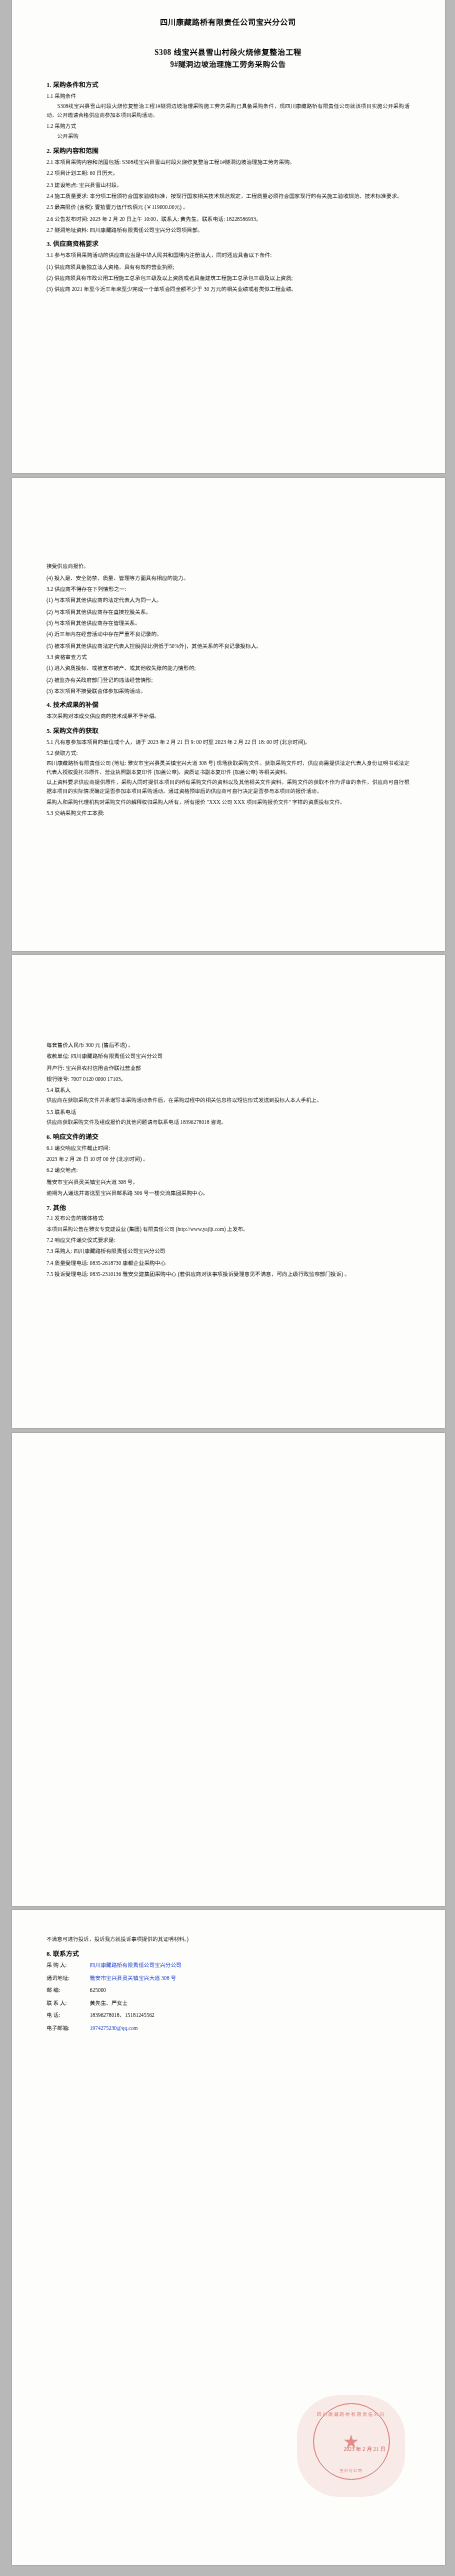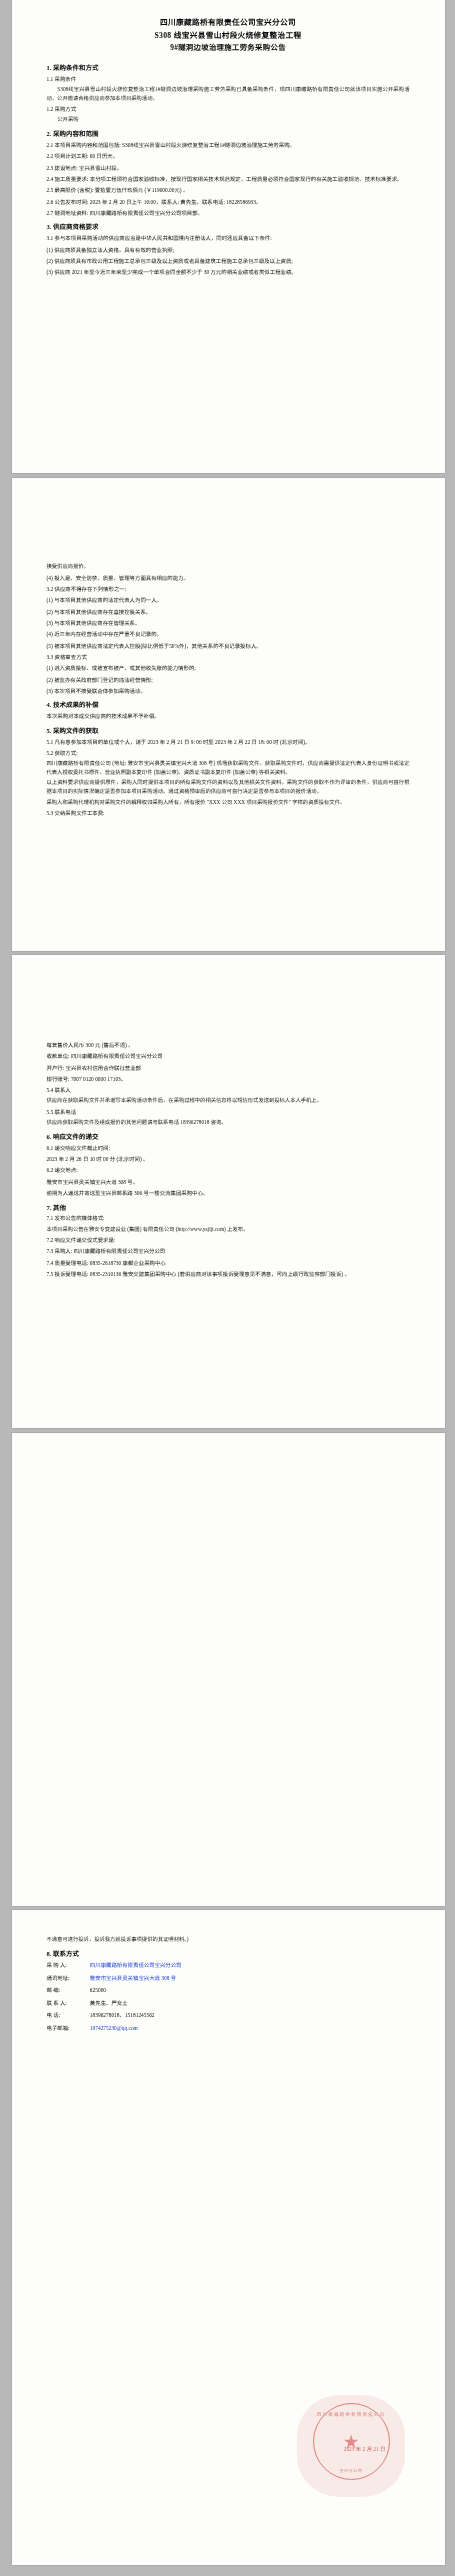--- a/index.html
+++ b/index.html
@@ -40,21 +40,21 @@
     margin-top: 2.3px;
     margin-bottom: 8px;
   }
   .title-line {
     font-size: 7.7px;
     font-weight: bold;
     letter-spacing: 0.3px;
     line-height: 12.5px;
     color: #0a0a0a;
   }
-  .title-line.t2 { font-size: 7.7px; }
+  .title-line.t2 { font-size: 7.7px; margin-top: 17px; }
   .title-line.t3 { font-size: 7.4px; }
 
   h2.sec {
     font-size: 6.5px;
     font-weight: bold;
     margin: 5.1px 0 2.3px 0;
     line-height: 9px;
     color: #0a0a0a;
   }
   h3.sub {

